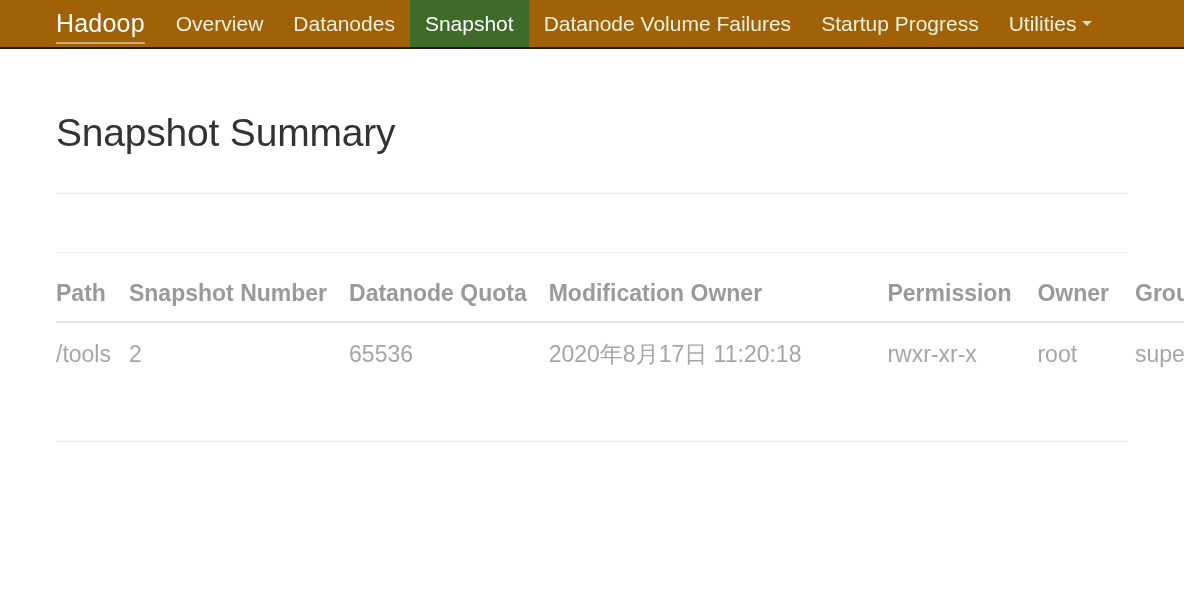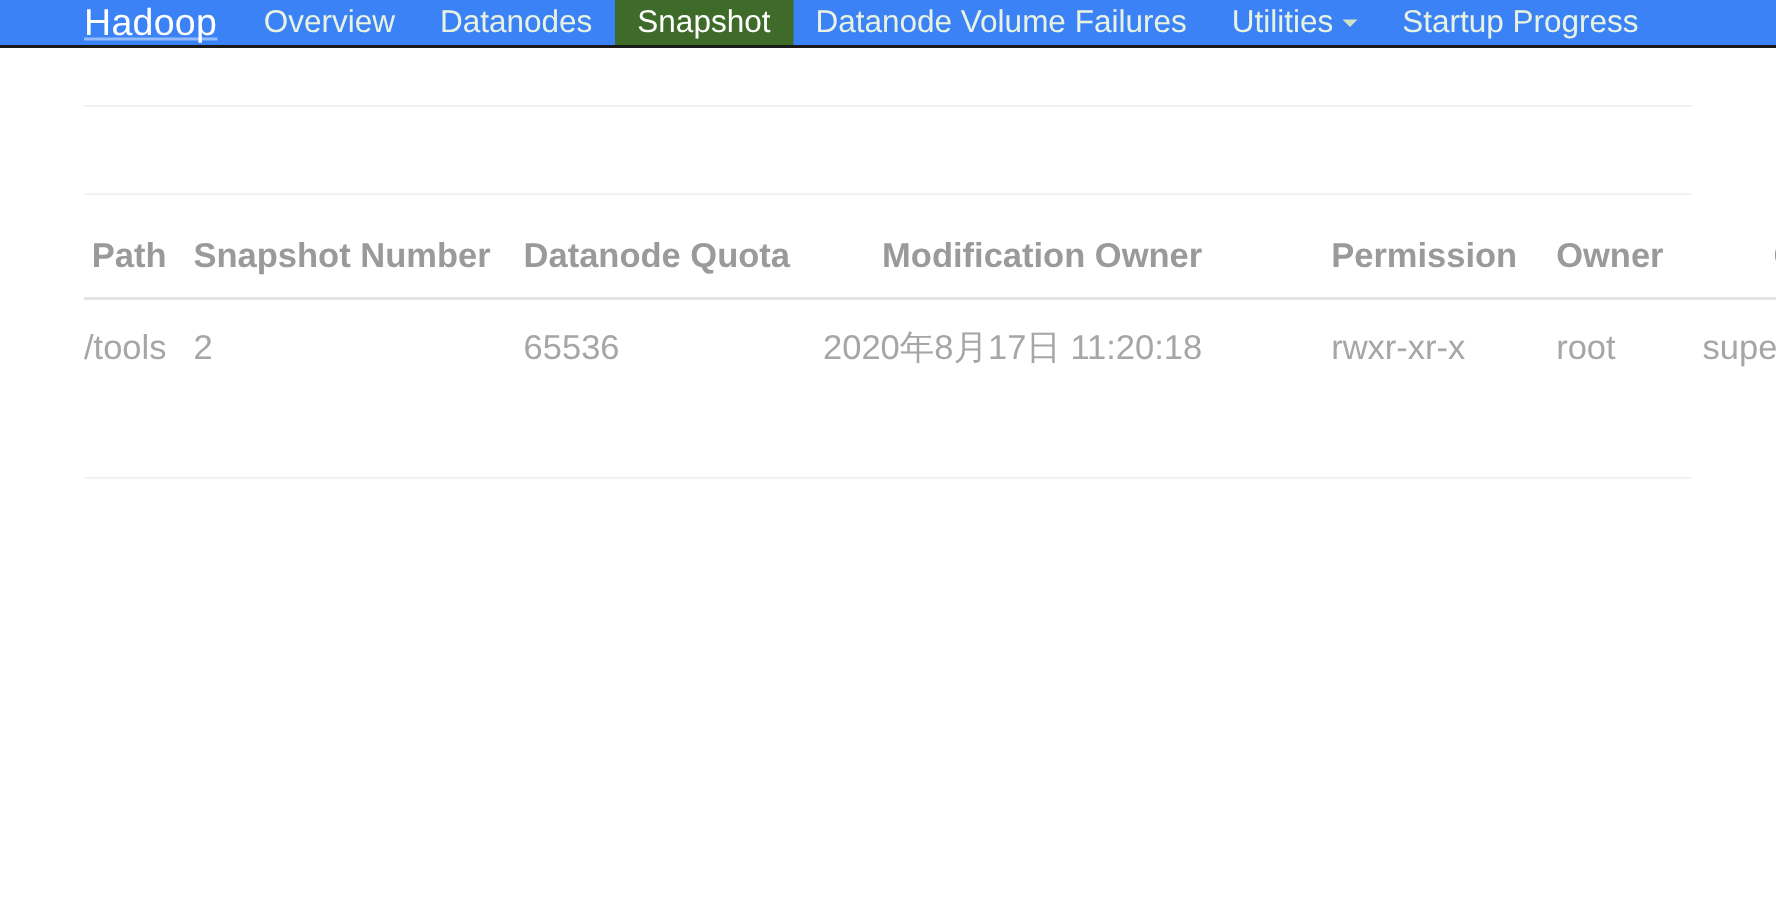--- a/index.html
+++ b/index.html
@@ -10,22 +10,22 @@
     height: 602px;
     overflow: hidden;
     background: #ffffff;
     font-family: "Liberation Sans", "DejaVu Sans", sans-serif;
   }
 
   
   .navbar {
     position: relative;
     width: 1184px;
-    height: 32px;
-    background: #3b82f6;
+    height: 49px;
+    background: #a16207;
     border-bottom: 2px solid #1a1a1a;
     display: flex;
     align-items: stretch;
     overflow: hidden;
   }
   .navbar-inner {
     display: flex;
     align-items: stretch;
     padding-left: 56px;
   }
@@ -110,21 +110,21 @@
     margin-top: 27px;
     width: 1184px;
     overflow: hidden;
   }
   table.snap {
     border-collapse: collapse;
     table-layout: auto;
     white-space: nowrap;
   }
   table.snap th {
-    text-align: right;
+    text-align: left;
     color: #9a9a9a;
     font-size: 23px;
     font-weight: bold;
     padding: 0 14px 14px 0;
     border-bottom: 2px solid #e3e3e3;
     white-space: nowrap;
   }
   table.snap td {
     text-align: left;
     color: #a6a6a6;
@@ -158,33 +158,34 @@
 
     <a class="nav-item active">
       <span>Snapshot</span>
     </a>
 
     <a class="nav-item">
       <span>Datanode Volume Failures</span>
     </a>
 
     <a class="nav-item">
+      <span>Startup Progress</span>
+    </a>
+
+    <a class="nav-item">
       <span>Utilities</span>
       <span class="caret"></span>
     </a>
 
-    <a class="nav-item">
-      <span>Startup Progress</span>
-    </a>
-
   </div>
 </div>
 
 <div class="container">
 
+  <h1 class="page-title">Snapshot Summary</h1>
 
   <hr class="rule rule-title">
 
 
   <hr class="rule rule-a">
 
   <div class="table-wrap">
     <table class="snap">
       <thead>
         <tr>

